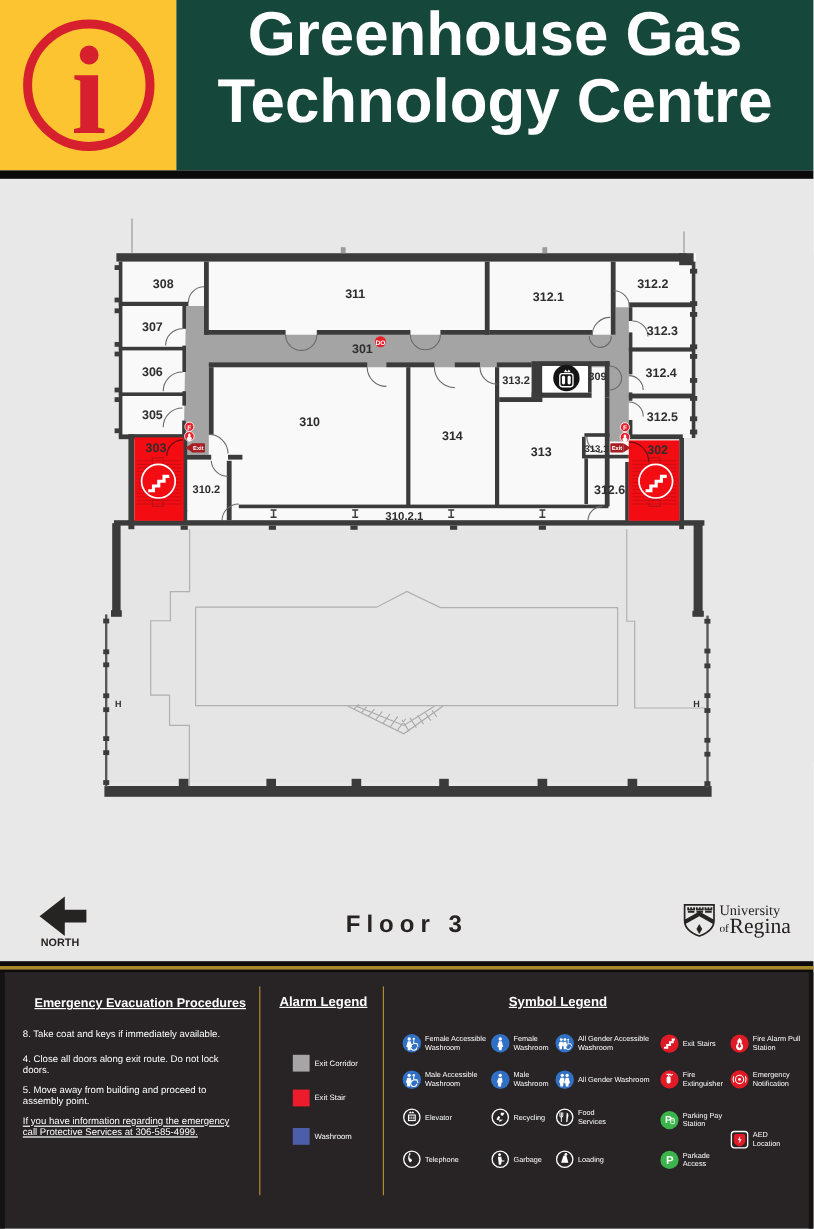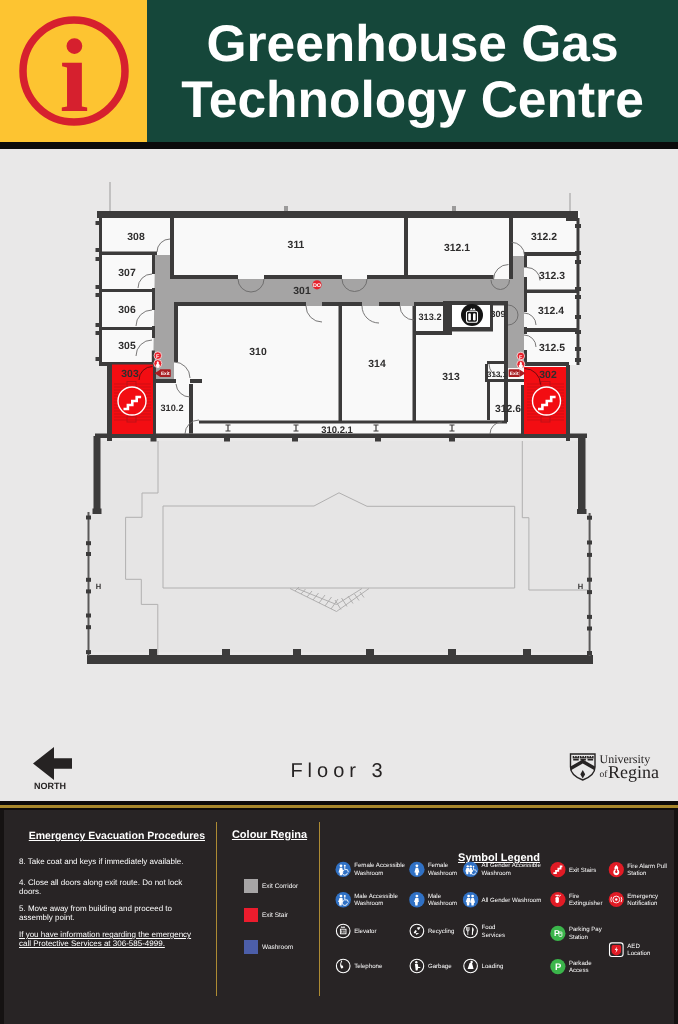--- a/index.html
+++ b/index.html
@@ -13,21 +13,21 @@
 
 <div class="abs" style="left:0;top:0;width:147px;height:142px;background:#fdc431;"></div>
 
 <svg class="abs" style="left:0;top:0;" width="147" height="142">
   <circle cx="74" cy="71" r="51" fill="none" stroke="#d6202e" stroke-width="7.5"></circle>
   <text x="74" y="111" font-family="Liberation Serif,serif" font-weight="bold" font-size="105" fill="#d6202e" text-anchor="middle">i</text>
 </svg>
 
 <div class="abs" style="left:147px;top:0;width:531px;height:142px;background:#15473a;"></div>
 
-<div class="abs" style="left:147px;top:0;width:531px;height:142px;color:#fff;font-weight:bold;font-size:51.5px;line-height:56px;text-align:center;padding-top:15px;box-sizing:border-box;">Greenhouse Gas<br>Technology Centre</div>
+<div class="abs" style="left:147px;top:0;width:531px;height:142px;color:#fff;font-weight:bold;font-size:51.5px;line-height:56px;text-align:center;box-sizing:border-box;">Greenhouse Gas<br>Technology Centre</div>
 
 <div class="abs" style="left:0;top:142px;width:678px;height:7px;background:#0b0b0b;"></div>
 
 <svg class="abs" style="left:0;top:0;" width="678" height="1024" viewBox="0 0 678 1024">
 <g id="plan">
 
 <path d="M99,211 H580 V365 H570 V436 H107 V364 H99 Z" fill="#f9f9f9"></path>
 
 <path d="M95,441 H587 V512 H590 V652 H90 V512 H95 Z" fill="#e6e5e5"></path>
 
@@ -322,21 +322,21 @@
 <text x="580.5" y="589" font-size="7.5">H</text>
 </g>
 </g>
 </svg>
 
 <svg class="abs" style="left:20px;top:740px;" width="90" height="60">
   <path d="M13 23.5 L34 7 L34 18.2 L52 18.2 L52 28.8 L34 28.8 L34 40 Z" fill="#262323"></path>
   <text x="14" y="48.5" font-size="9" font-weight="bold" fill="#262323">NORTH</text>
 </svg>
 
-<div class="abs" style="left:239px;top:760px;width:200px;text-align:center;font-size:20px;font-weight:normal;letter-spacing:5px;color:#262323;">Floor 3</div>
+<div class="abs" style="left:239px;top:760px;width:200px;text-align:center;font-size:20px;font-weight:bold;letter-spacing:5px;color:#262323;">Floor 3</div>
 
 <svg class="abs" style="left:563px;top:746px;" width="105" height="40">
   <g stroke="#262323" fill="none">
     <path d="M7.5 8 H32 V21 Q32 29.5 19.75 34 Q7.5 29.5 7.5 21 Z" stroke-width="1.4"></path>
   </g>
   <path d="M7.5 20.5 L19.75 13.5 L32 20.5 L32 24.5 L19.75 17.5 L7.5 24.5 Z" fill="#262323"></path>
   <g fill="#262323">
     <path d="M9.7,10 h1.5 v1.3 h1 v-1.3 h1.5 v1.3 h1 v-1.3 h1.5 v2.6 h-6.5 z M10.2,13 h5.5 v1.6 h-5.5 z"></path>
     <path d="M16.9,10 h1.5 v1.3 h1 v-1.3 h1.5 v1.3 h1 v-1.3 h1.5 v2.6 h-6.5 z M17.4,13 h5.5 v1.6 h-5.5 z"></path>
     <path d="M24.1,10 h1.5 v1.3 h1 v-1.3 h1.5 v1.3 h1 v-1.3 h1.5 v2.6 h-6.5 z M24.6,13 h5.5 v1.6 h-5.5 z"></path>
@@ -363,32 +363,32 @@
     <p style="margin:0 0 8px 0;">8. Take coat and keys if immediately available.</p>
     <p style="margin:12px 0 8px 0;">4. Close all doors along exit route. Do not lock<br>doors.</p>
     <p style="margin:0 0 8px 0;">5. Move away from building and proceed to<br>assembly point.</p>
     <p style="margin:0;text-decoration:underline;">If you have information regarding the emergency<br>call Protective Services at 306-585-4999.</p>
   </div>
 </div>
 
 <div class="abs" style="left:216px;top:822px;width:1.2px;height:174px;background:#ad8b33;"></div>
 
 <div class="abs" style="left:222px;top:829px;width:95px;color:#fff;">
-  <div style="font-size:11px;font-weight:bold;text-decoration:underline;text-align:center;">Colour Regina</div>
+  <div style="font-size:11px;font-weight:bold;text-decoration:underline;text-align:center;">Alarm Legend</div>
 </div>
 <div class="abs" style="left:244px;top:879px;width:14px;height:14px;background:#a7a5a6;"></div>
 <div class="abs" style="left:262px;top:883px;color:#fff;font-size:6.5px;">Exit Corridor</div>
 <div class="abs" style="left:244px;top:908px;width:14px;height:14px;background:#ec1c2d;"></div>
 <div class="abs" style="left:262px;top:912px;color:#fff;font-size:6.5px;">Exit Stair</div>
 <div class="abs" style="left:244px;top:940px;width:14px;height:14px;background:#4c5ea9;"></div>
 <div class="abs" style="left:262px;top:944px;color:#fff;font-size:6.5px;">Washroom</div>
 
 <div class="abs" style="left:319px;top:822px;width:1.2px;height:174px;background:#ad8b33;"></div>
 
-<div class="abs" style="left:424px;top:852px;width:150px;color:#fff;font-size:11px;font-weight:bold;text-decoration:underline;text-align:center;">Symbol Legend</div>
+<div class="abs" style="left:424px;top:829px;width:150px;color:#fff;font-size:11px;font-weight:bold;text-decoration:underline;">Symbol Legend</div>
 
 <svg class="abs" style="left:330px;top:845px;" width="348" height="152" id="symicons">
 <defs>
 <g id="man">
           <circle cx="0" cy="-3.6" r="1.4" fill="#fff"></circle>
           <path d="M-1.5,-1.6 h3 l0.4,4 h-0.9 l-0.4,3.4 h-2.2 l-0.4,-3.4 h-0.9 z" fill="#fff"></path>
         </g>
 <g id="woman">
           <circle cx="0" cy="-3.6" r="1.4" fill="#fff"></circle>
           <path d="M-1.2,-1.6 h2.4 l1.3,4.6 h-1.1 l-0.3,2.8 h-2.2 l-0.3,-2.8 h-1.1 z" fill="#fff"></path>

